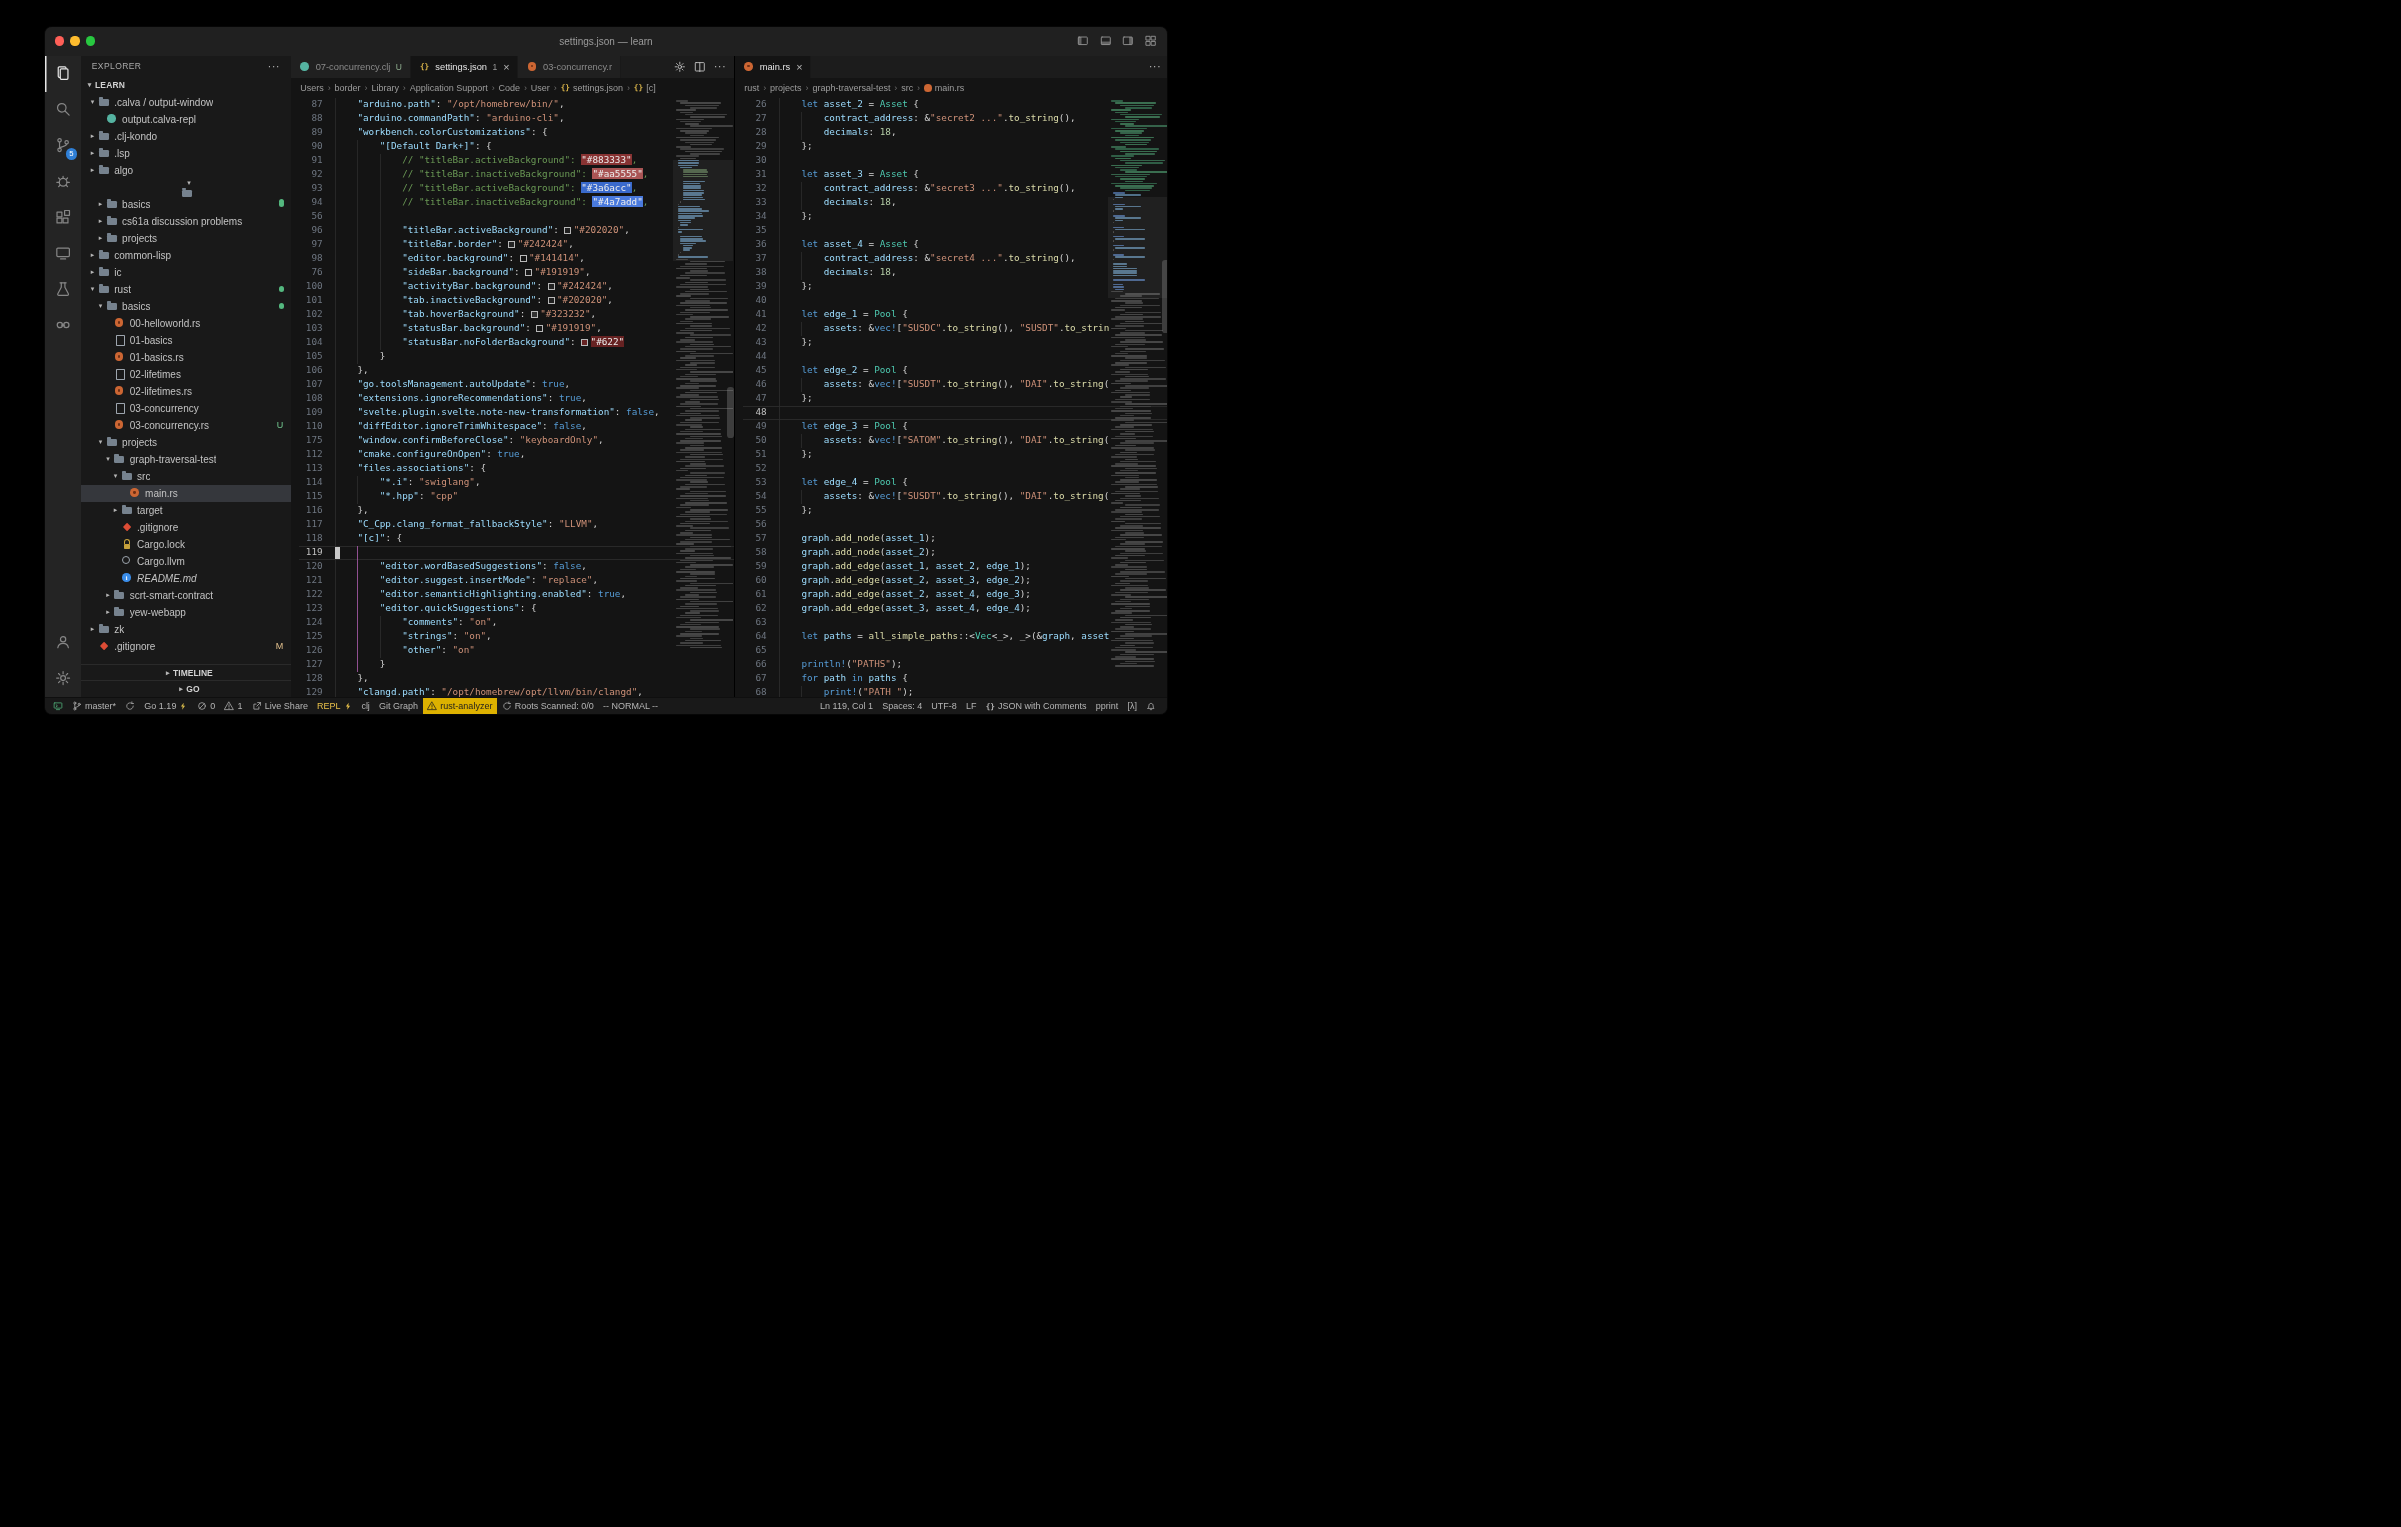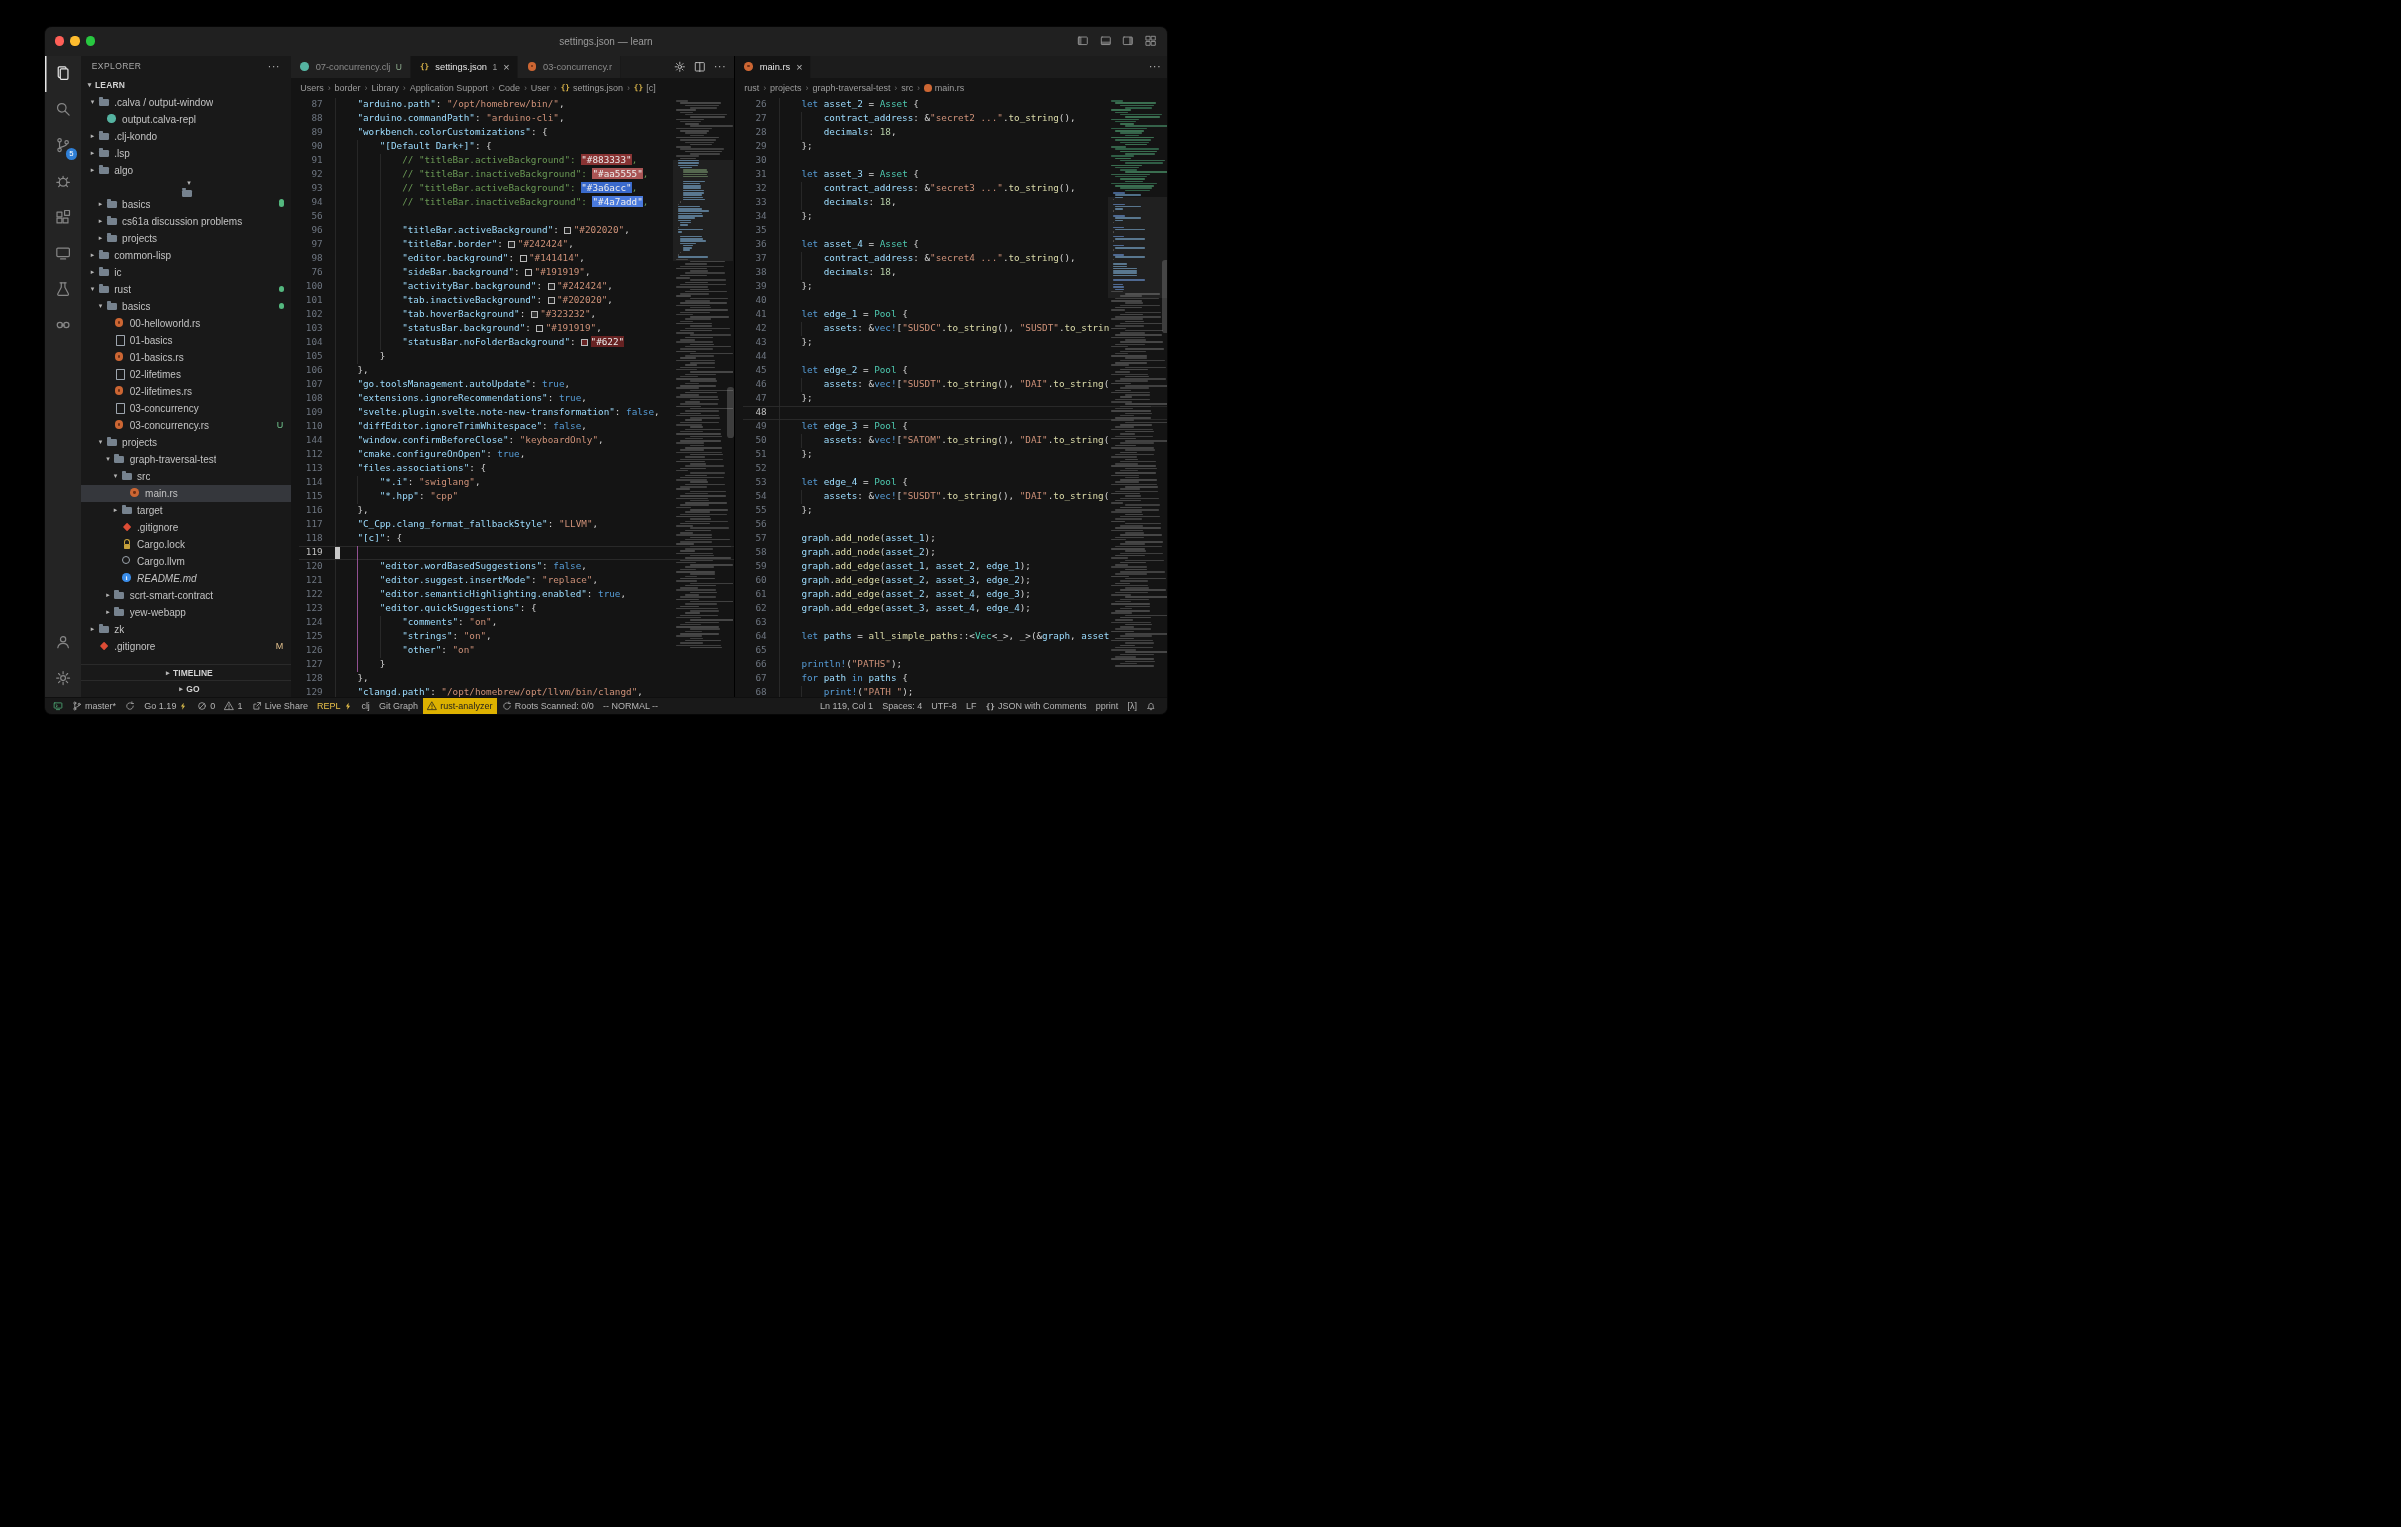--- a/index.html
+++ b/index.html
@@ -529,21 +529,21 @@
               <div class="cl"><span class="ln">101</span><span class="ct"><span class="gd"></span><span class="gd"></span><span class="gd"></span><span class="tk-key">"tab.inactiveBackground"</span><span class="tk-pln">: </span><span class="sw" style="background: rgb(32, 32, 32);"></span><span class="tk-str">"#202020"</span><span class="tk-pln">,</span></span></div>
               <div class="cl"><span class="ln">102</span><span class="ct"><span class="gd"></span><span class="gd"></span><span class="gd"></span><span class="tk-key">"tab.hoverBackground"</span><span class="tk-pln">: </span><span class="sw" style="background: rgb(50, 50, 50);"></span><span class="tk-str">"#323232"</span><span class="tk-pln">,</span></span></div>
               <div class="cl"><span class="ln">103</span><span class="ct"><span class="gd"></span><span class="gd"></span><span class="gd"></span><span class="tk-key">"statusBar.background"</span><span class="tk-pln">: </span><span class="sw" style="background: rgb(25, 25, 25);"></span><span class="tk-str">"#191919"</span><span class="tk-pln">,</span></span></div>
               <div class="cl"><span class="ln">104</span><span class="ct"><span class="gd"></span><span class="gd"></span><span class="gd"></span><span class="tk-key">"statusBar.noFolderBackground"</span><span class="tk-pln">: </span><span class="sw" style="background: rgb(102, 34, 34);"></span><span class="tk-hex" style="background: rgb(102, 34, 34); color: rgb(237, 237, 237);">"#622"</span></span></div>
               <div class="cl"><span class="ln">105</span><span class="ct"><span class="gd"></span><span class="gd"></span><span class="tk-pln">}</span></span></div>
               <div class="cl"><span class="ln">106</span><span class="ct"><span class="gd"></span><span class="tk-pln">},</span></span></div>
               <div class="cl"><span class="ln">107</span><span class="ct"><span class="gd"></span><span class="tk-key">"go.toolsManagement.autoUpdate"</span><span class="tk-pln">: </span><span class="tk-kw">true</span><span class="tk-pln">,</span></span></div>
               <div class="cl"><span class="ln">108</span><span class="ct"><span class="gd"></span><span class="tk-key">"extensions.ignoreRecommendations"</span><span class="tk-pln">: </span><span class="tk-kw">true</span><span class="tk-pln">,</span></span></div>
               <div class="cl"><span class="ln">109</span><span class="ct"><span class="gd"></span><span class="tk-key">"svelte.plugin.svelte.note-new-transformation"</span><span class="tk-pln">: </span><span class="tk-kw">false</span><span class="tk-pln">,</span></span></div>
               <div class="cl"><span class="ln">110</span><span class="ct"><span class="gd"></span><span class="tk-key">"diffEditor.ignoreTrimWhitespace"</span><span class="tk-pln">: </span><span class="tk-kw">false</span><span class="tk-pln">,</span></span></div>
-              <div class="cl"><span class="ln">144</span><span class="ct"><span class="gd"></span><span class="tk-key">"window.confirmBeforeClose"</span><span class="tk-pln">: </span><span class="tk-str">"keyboardOnly"</span><span class="tk-pln">,</span></span></div>
+              <div class="cl"><span class="ln">175</span><span class="ct"><span class="gd"></span><span class="tk-key">"window.confirmBeforeClose"</span><span class="tk-pln">: </span><span class="tk-str">"keyboardOnly"</span><span class="tk-pln">,</span></span></div>
               <div class="cl"><span class="ln">112</span><span class="ct"><span class="gd"></span><span class="tk-key">"cmake.configureOnOpen"</span><span class="tk-pln">: </span><span class="tk-kw">true</span><span class="tk-pln">,</span></span></div>
               <div class="cl"><span class="ln">113</span><span class="ct"><span class="gd"></span><span class="tk-key">"files.associations"</span><span class="tk-pln">: {</span></span></div>
               <div class="cl"><span class="ln">114</span><span class="ct"><span class="gd"></span><span class="gd"></span><span class="tk-key">"*.i"</span><span class="tk-pln">: </span><span class="tk-str">"swiglang"</span><span class="tk-pln">,</span></span></div>
               <div class="cl"><span class="ln">115</span><span class="ct"><span class="gd"></span><span class="gd"></span><span class="tk-key">"*.hpp"</span><span class="tk-pln">: </span><span class="tk-str">"cpp"</span></span></div>
               <div class="cl"><span class="ln">116</span><span class="ct"><span class="gd"></span><span class="tk-pln">},</span></span></div>
               <div class="cl"><span class="ln">117</span><span class="ct"><span class="gd"></span><span class="tk-key">"C_Cpp.clang_format_fallbackStyle"</span><span class="tk-pln">: </span><span class="tk-str">"LLVM"</span><span class="tk-pln">,</span></span></div>
               <div class="cl"><span class="ln">118</span><span class="ct"><span class="gd"></span><span class="tk-key">"[c]"</span><span class="tk-pln">: {</span></span></div>
               <div class="cl cur"><span class="ln ln-cur">119</span><span class="ct"><span class="gd"></span><span class="gd gd-pink"></span><span class="cursor"></span></span></div>
               <div class="cl"><span class="ln">120</span><span class="ct"><span class="gd"></span><span class="gd gd-pink"></span><span class="tk-key">"editor.wordBasedSuggestions"</span><span class="tk-pln">: </span><span class="tk-kw">false</span><span class="tk-pln">,</span></span></div>
               <div class="cl"><span class="ln">121</span><span class="ct"><span class="gd"></span><span class="gd gd-pink"></span><span class="tk-key">"editor.suggest.insertMode"</span><span class="tk-pln">: </span><span class="tk-str">"replace"</span><span class="tk-pln">,</span></span></div>

